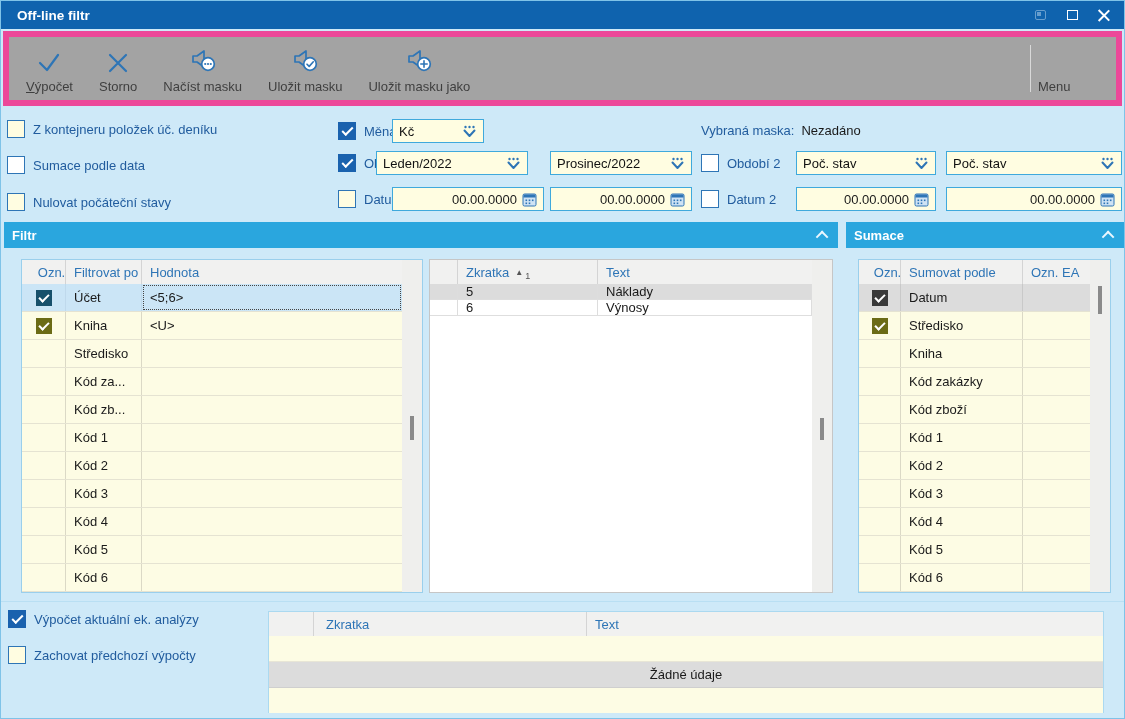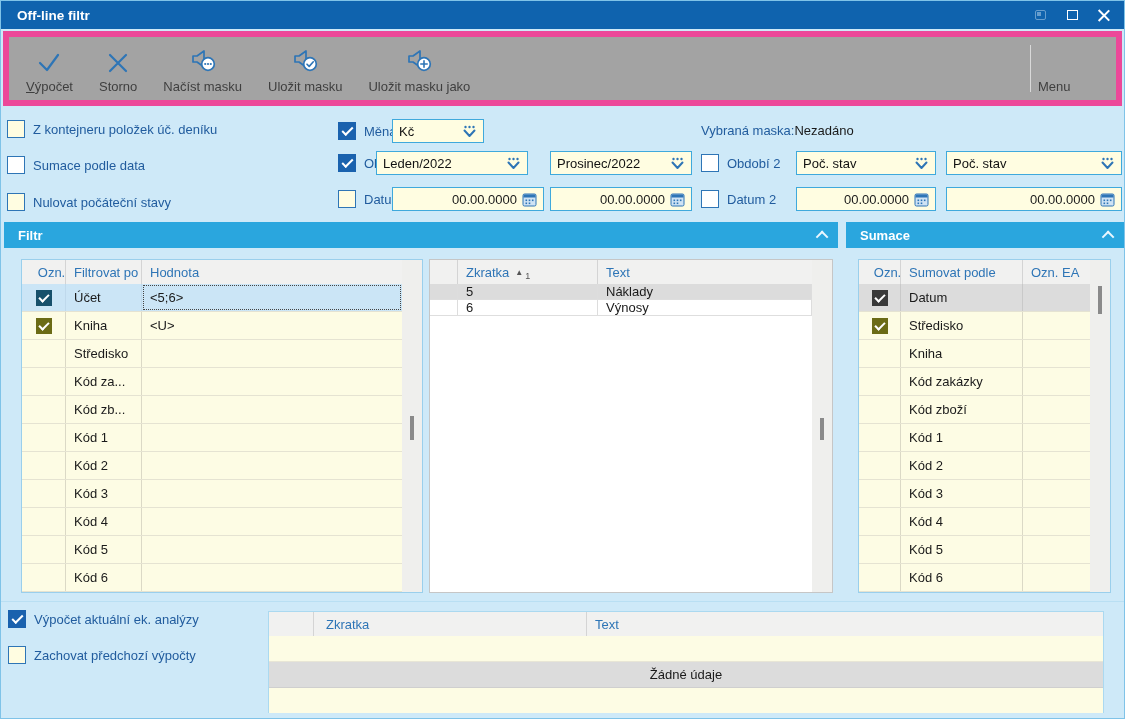--- a/index.html
+++ b/index.html
@@ -47,25 +47,25 @@
   .cb.on{background:var(--cb-blue);border-color:var(--cb-blue)}
   .cb.on::after{content:"";display:block;width:9px;height:4px;border-left:2px solid #fff;
     border-bottom:2px solid #fff;transform:rotate(-45deg);margin:4px auto 0}
   .fcb{position:absolute;width:18px;height:18px}
   .f-lbl{position:absolute;white-space:nowrap}
   .field{position:absolute;height:24px;border:1px solid var(--field-border);background:var(--field-bg);
     display:flex;align-items:center;padding:8px 6px;cursor:text}
   .field .fval{flex:1;color:#111}
   .field .combo{position:absolute;right:7px;top:5px;color:var(--accent)}
   .field.datef{justify-content:flex-end;gap:5px}
-  .maska{position:absolute;left:700px;top:16px;display:flex;white-space:nowrap}
+  .maska{position:absolute;left:700px;top:16px;display:flex;gap:7px;white-space:nowrap}
   .maska .mk-lbl{color:var(--label)}
   
   .sec-hdr{position:absolute;top:221px;height:26px;background:var(--section-bg);
-    display:flex;align-items:center;padding-left:14px}
+    display:flex;align-items:center;padding-left:8px}
   .sec-hdr .sec-title{color:#fff;font-weight:bold}
   .sec-collapse{position:absolute;right:5px;top:3px;width:20px;height:20px;display:flex;
     align-items:center;justify-content:center;cursor:pointer}
   .chev-up{width:9px;height:9px;border-left:2px solid #EAF7FF;border-top:2px solid #EAF7FF;
     transform:rotate(45deg) translateY(2px)}
   
   .panel{position:absolute;top:258px;height:334px;background:#fff}
   .p-filtr{left:20px;width:402px;border:1px solid #9ACFEC}
   .p-lookup{left:428px;width:404px;border:1px solid #C6C6C6}
   .p-sumace{left:857px;width:253px;border:1px solid #9ACFEC}

